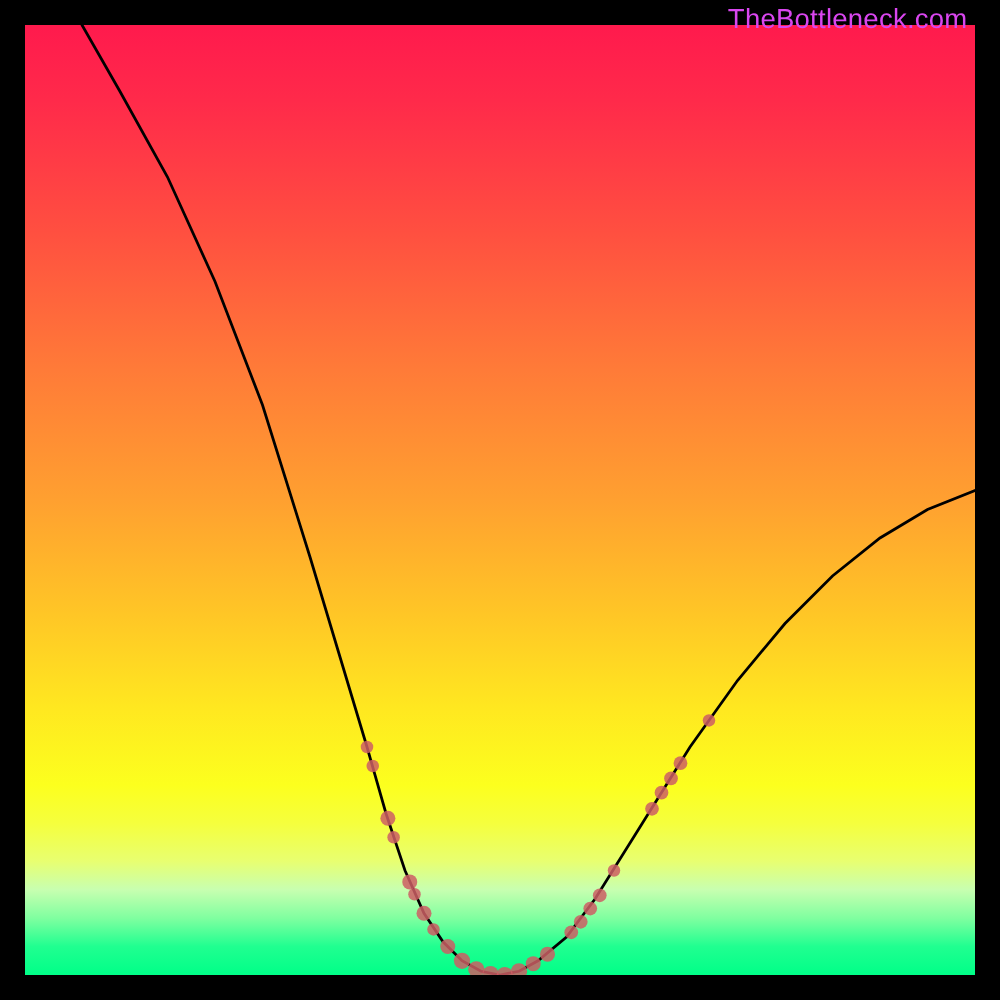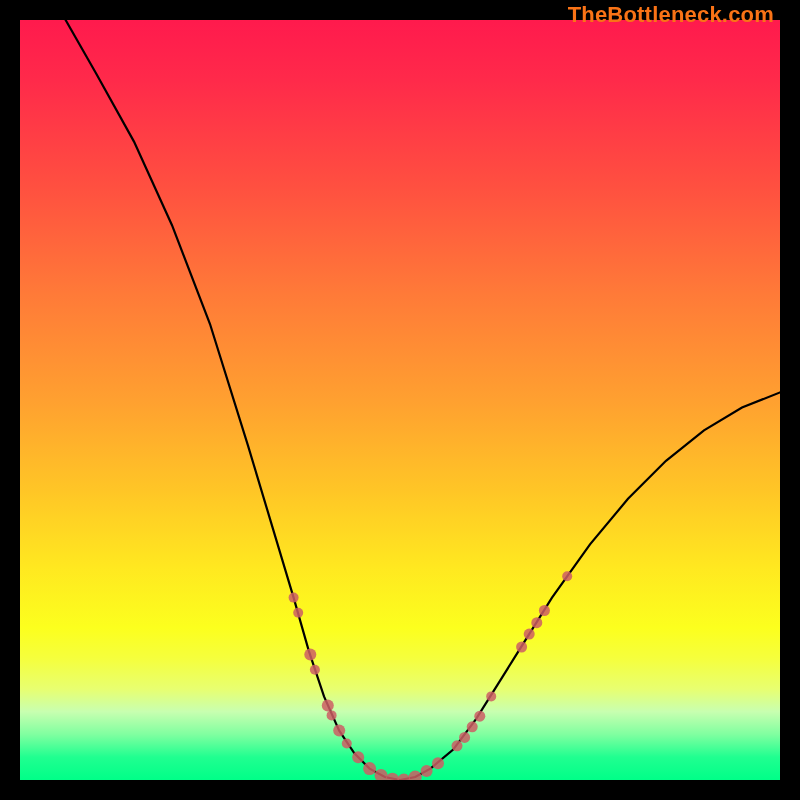--- a/index.html
+++ b/index.html
@@ -49,23 +49,23 @@
       #c8ffb0 91%,
       #80ffa0 94%,
       #20ff90 97%,
       #00ff88 100%
     );
   }
   .watermark {
     position: absolute;
     top: 2px;
     right: 26px;
-    color: #f97316;
+    color: #d946ef;
     font-size: 22px;
-    font-weight: 700;
+    font-weight: 400;
     letter-spacing: 0.2px;
     z-index: 50;
   }
   svg.curve-layer {
     position: absolute;
     left: 0;
     top: 0;
     width: 760px;
     height: 760px;
     overflow: visible;

